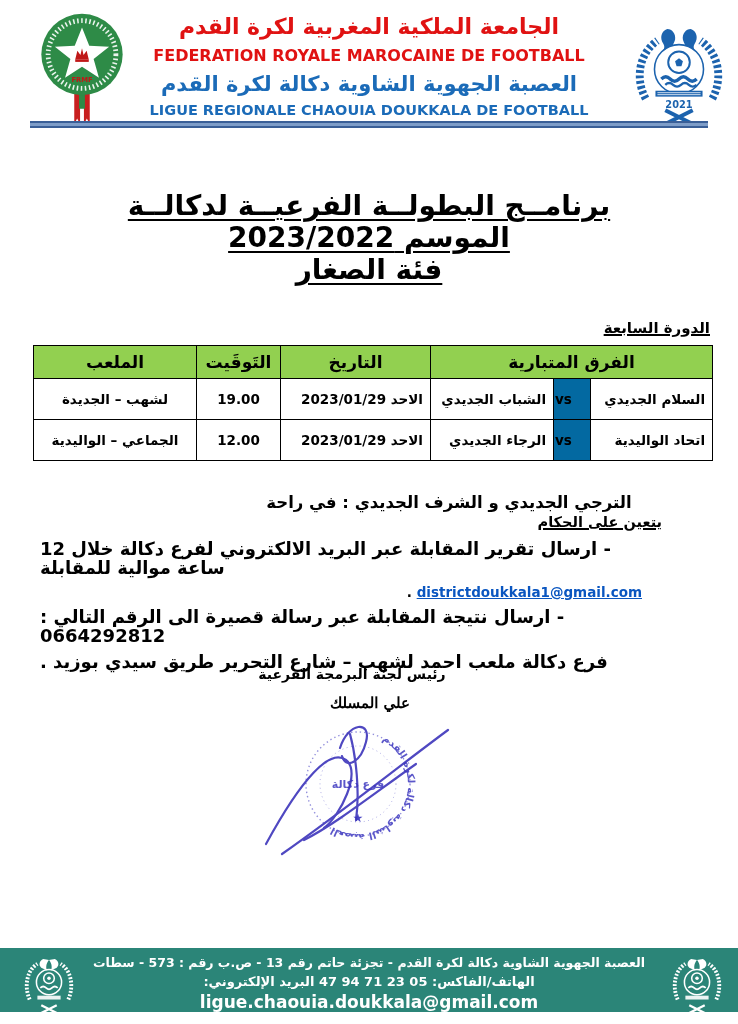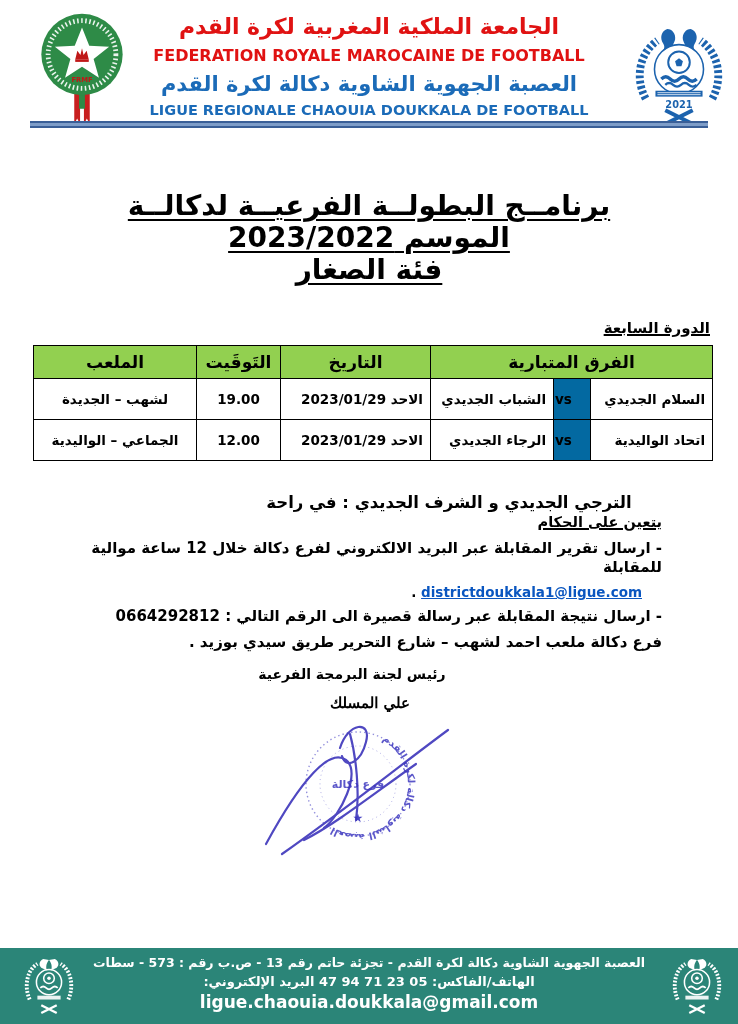--- a/index.html
+++ b/index.html
@@ -30,30 +30,30 @@
   .cell-center{text-align:center;}
   .cell-right{text-align:right;padding-right:7px;}
   .vs-cell{background:#0369a1;text-align:left;font-size:12.5px;margin-left:13px;}
   
   .rest-note{position:absolute;top:455px;left:160px;right:0;text-align:center;
              font-size:16.5px;font-weight:bold;direction:rtl;margin-top:38px;}
   
   .referees{position:absolute;top:514px;left:40px;right:76px;direction:rtl;}
   .ref-heading{text-align:right;font-size:14.5px;font-weight:bold;margin-bottom:9px;
                text-decoration:underline;text-decoration-thickness:1.5px;}
-  .ref-line{text-align:right;font-size:15px;font-weight:bold;margin-bottom:7px;line-height:19px;}
+  .ref-line{text-align:left;font-size:18px;font-weight:bold;margin-bottom:7px;line-height:19px;}
   .ref-email-line{text-align:right;padding-right:20px;margin-bottom:7px;font-size:13.5px;font-weight:bold;}
   .ref-email-line a{color:#0a56c0;text-decoration:underline;font-weight:bold;}
   
   .signature{position:absolute;top:666px;left:0;width:704px;text-align:center;direction:rtl;}
   .sig-role{font-size:14px;font-weight:bold;}
   .sig-name{font-size:15px;font-weight:bold;margin-top:12px;font-family:"DejaVu Serif",serif;margin-left:36px;}
   .stamp{position:absolute;top:708px;left:252px;}
   
-  .footer{position:absolute;left:0;right:0;top:948px;height:76px;background:#2b8578;}
+  .footer{position:absolute;left:0;right:0;top:948px;height:64px;background:#2b8578;}
   .footer-text{position:absolute;left:90px;right:90px;top:7px;text-align:center;color:#fff;}
   .ft-line1{font-size:12.5px;font-weight:bold;direction:rtl;margin-bottom:4px;}
   .ft-line2{font-size:13px;font-weight:bold;direction:rtl;margin-bottom:3px;}
   .ft-line3{font-size:17px;font-weight:bold;}
   .ft-emblem-left{position:absolute;left:20px;top:9px;}
   .ft-emblem-right{position:absolute;right:12px;top:9px;}
 </style>
 </head>
 <body>
 
@@ -141,21 +141,21 @@
       <td class="cell-center">الجماعي – الواليدية</td>
     </tr>
   </tbody>
     </table>
 
   <div class="rest-note">الترجي الجديدي و الشرف الجديدي : في راحة</div>
 
   <div class="referees">
     <div class="ref-heading">يتعين على الحكام</div>
     <div class="ref-line">-  ارسال تقرير المقابلة عبر البريد الالكتروني لفرع دكالة خلال 12 ساعة موالية للمقابلة</div>
-    <div class="ref-email-line"><a href="#">districtdoukkala1@ligue.com</a><span> .</span></div>
+    <div class="ref-email-line"><a href="#">districtdoukkala1@gmail.com</a><span> .</span></div>
     <div class="ref-line">-  ارسال نتيجة المقابلة عبر رسالة قصيرة الى الرقم التالي : 0664292812</div>
     <div class="ref-line">فرع دكالة ملعب احمد لشهب – شارع التحرير طريق سيدي بوزيد .</div>
   </div>
 
   <div class="signature">
     <div class="sig-role">رئيس لجنة البرمجة الفرعية</div>
     <div class="sig-name">علي المسلك</div>
   </div>
 
   <svg class="stamp" width="212" height="150" viewBox="0 0 212 150">

